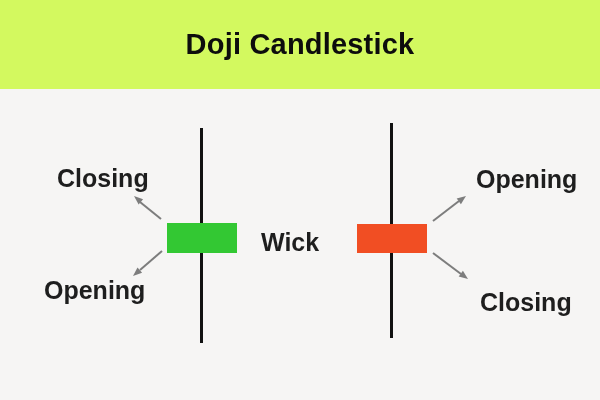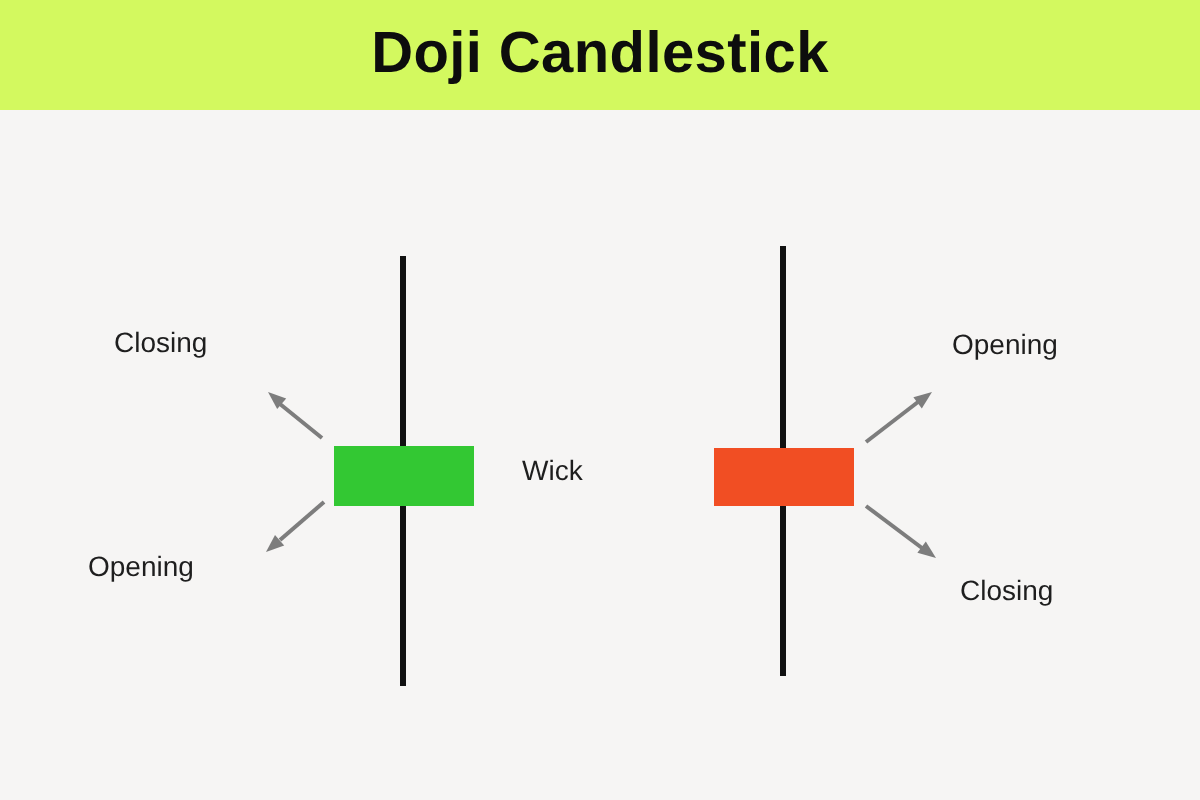--- a/index.html
+++ b/index.html
@@ -9,37 +9,37 @@
     --bearish-body:#f14e23;
     --wick:#111111;
     --arrow:#7d7d7d;
     --text:#1e1e1e;
   }
   *{margin:0;padding:0;box-sizing:border-box;}
   html,body{width:600px;height:400px;overflow:hidden;}
   body{font-family:"Liberation Sans","DejaVu Sans",sans-serif;background:var(--body-bg);}
   .canvas{position:relative;width:600px;height:400px;background:var(--body-bg);}
   .banner{
-    position:absolute;left:0;top:0;width:600px;height:55px;
+    position:absolute;left:0;top:0;width:600px;height:89px;
     background:var(--banner-bg);
     display:flex;align-items:center;justify-content:center;
   }
   .banner h1{
     font-size:29px;font-weight:800;color:#0d0d0d;letter-spacing:0.2px;
   }
   .wick-line{
     position:absolute;width:3px;background:var(--wick);
   }
   .wick-left{left:200px;top:128px;height:215px;}
   .wick-right{left:390px;top:123px;height:215px;}
   .candle-body{position:absolute;}
   .candle-body.bullish{left:167px;top:223px;width:70px;height:30px;background:var(--bullish-body);}
   .candle-body.bearish{left:357px;top:224px;width:70px;height:29px;background:var(--bearish-body);}
   .lbl{
-    position:absolute;font-size:14px;color:var(--text);white-space:nowrap;line-height:1.2;
+    position:absolute;font-size:25px;color:var(--text);white-space:nowrap;line-height:1.2;font-weight:bold;
   }
   .lbl-closing-left{left:57px;top:163px;}
   .lbl-opening-left{left:44px;top:275px;}
   .lbl-wick{left:261px;top:227px;}
   .lbl-opening-right{left:476px;top:164px;}
   .lbl-closing-right{left:480px;top:287px;}
   .arrows-overlay{position:absolute;left:0;top:0;width:600px;height:400px;pointer-events:none;}
   .arrow-line{stroke:var(--arrow);stroke-width:2;fill:none;}
   .arrow-head{fill:var(--arrow);stroke:none;}
 </style>

